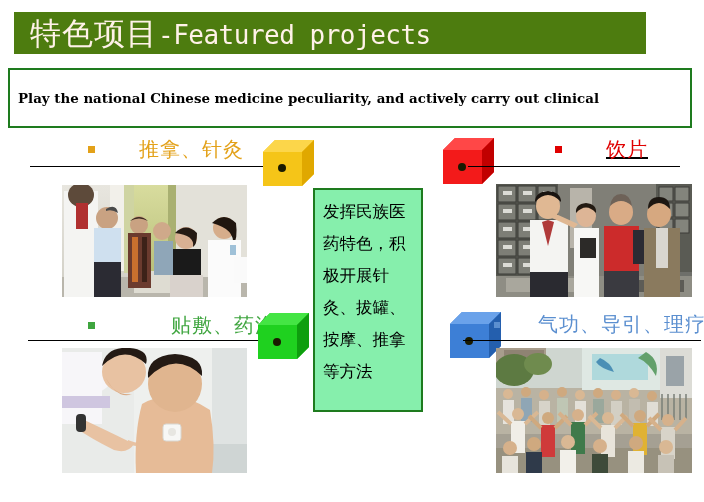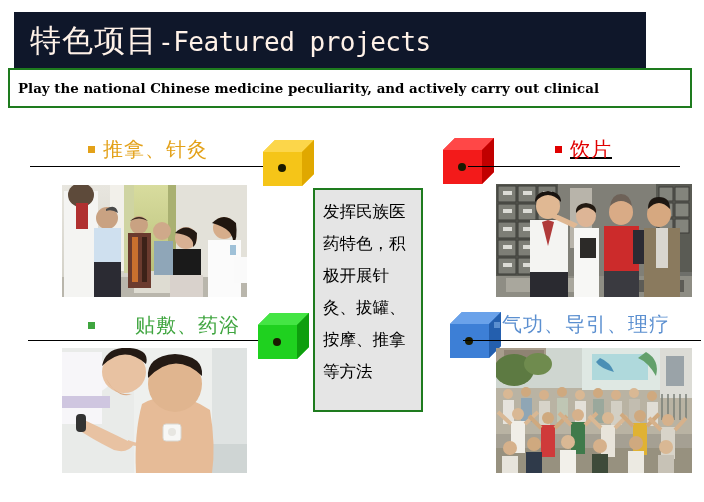--- a/index.html
+++ b/index.html
@@ -14,22 +14,22 @@
     overflow: hidden;
     font-family: "Liberation Sans", sans-serif;
   }
 
   
   #title-bar {
     position: absolute;
     left: 14px;
     top: 12px;
     width: 632px;
-    height: 56px;
-    background: #0f172a;
+    height: 42px;
+    background: #4d7c0f;
     display: flex;
     align-items: center;
   }
   #title-text {
     color: #FFF2E8;
     font-size: 31px;
     font-family: "DejaVu Serif", "Liberation Serif", serif;
     letter-spacing: 0px;
     padding-left: 16px;
     white-space: nowrap;
@@ -44,21 +44,21 @@
     font-family: "DejaVu Sans Mono", "Liberation Mono", monospace;
     letter-spacing: -0.5px;
   }
 
   
   #subtitle-box {
     position: absolute;
     left: 8px;
     top: 68px;
     width: 684px;
-    height: 40px;
+    height: 60px;
     border: 2px solid #1E7B1E;
     box-sizing: border-box;
     display: flex;
     flex-direction: column;
     justify-content: center;
     padding: 0 8px;
   }
   .subtitle-line {
     font-family: "DejaVu Serif", "Liberation Serif", serif;
     font-weight: bold;
@@ -67,20 +67,21 @@
     line-height: 21px;
     white-space: nowrap;
   }
 
   
   .label-row {
     position: absolute;
     display: flex;
     align-items: baseline;
     white-space: nowrap;
+    gap: 36px;
   }
   .bullet {
     display: inline-block;
     width: 7px;
     height: 7px;
     margin-right: 8px;
     position: relative;
     top: -3px;
     flex: none;
   }
@@ -115,21 +116,21 @@
 
   
   #center-box {
     position: absolute;
     left: 313px;
     top: 188px;
     width: 110px;
     height: 224px;
     border: 2px solid #1E7B1E;
     box-sizing: border-box;
-    background: #e5e5e5;
+    background: #86efac;
     padding: 6px 8px 0 8px;
     z-index: 6;
   }
   #center-box-text {
     font-family: "DejaVu Sans", sans-serif;
     font-size: 16.5px;
     color: #000000;
     line-height: 32px;
     letter-spacing: 0px;
     word-break: break-all;

